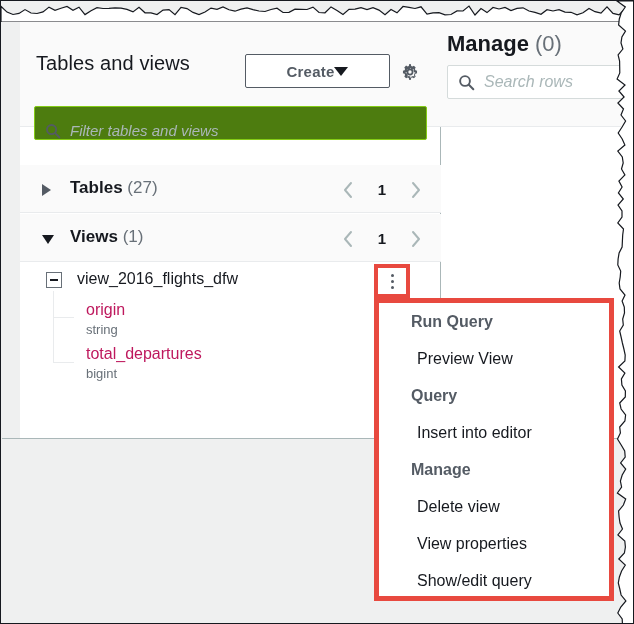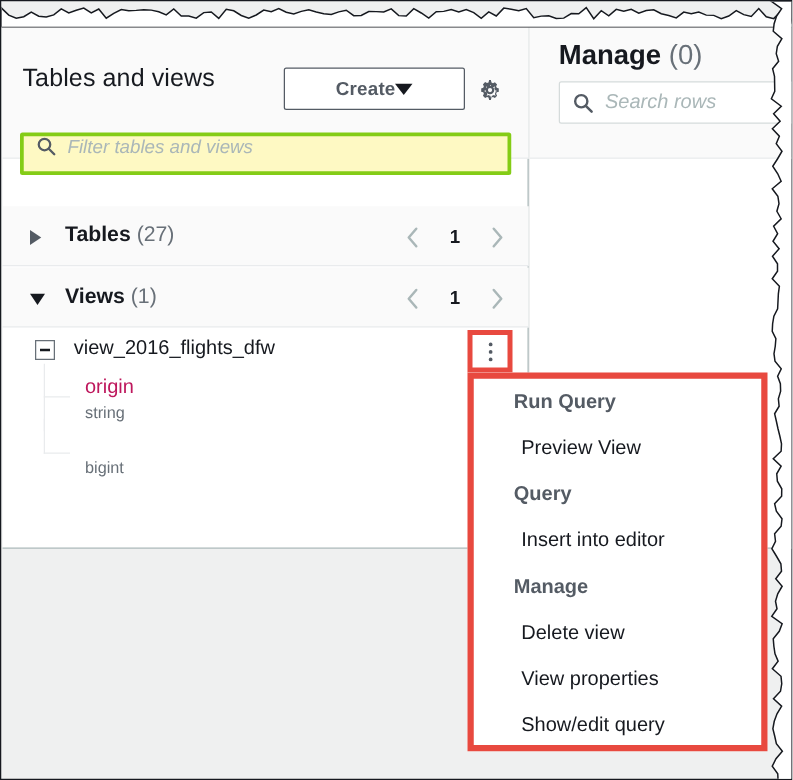--- a/index.html
+++ b/index.html
@@ -18,21 +18,21 @@
     overflow: hidden;
   }
 
   
   .torn { position: absolute; z-index: 60; pointer-events: none; }
   .torn-top { top: -1px; left: 0; width: 634px; height: 22px; }
   .torn-right { top: 0; right: -1px; width: 22px; height: 624px; }
 
   
   #left-panel {
-    position: absolute; left: 1px; top: 18px;
+    position: absolute; left: 19px; top: 18px;
     width: 421px; height: 420px;
     background: #ffffff;
     border-right: 1px solid #aab7b8;
     z-index: 5;
   }
 
   #left-header {
     position: absolute; left: 0; top: 0;
     width: 421px; height: 108px;
     background: #fafafa;
@@ -64,24 +64,24 @@
 
   #gear-button {
     position: absolute; left: 378px; top: 41px;
     width: 24px; height: 24px; cursor: pointer;
     display: flex; align-items: center; justify-content: center;
   }
 
   #filter-box {
     position: absolute; left: 14px; top: 87px;
     width: 393px; height: 34px;
-    background: #fef9c3;
-    border: 3px solid #84cc16;
+    background: #4d7c0f;
+    border: 1px solid #84cc16;
     border-radius: 2px;
-    display: flex; align-items: flex-start;
+    display: flex; align-items: flex-end;
   }
   #filter-box .mag { margin-left: 10px; display: flex; }
   #filter-input {
     flex: 1; border: none; outline: none; background: transparent;
     margin-left: 9px; margin-right: 8px;
     font-family: "Liberation Sans", sans-serif;
     font-size: 15px; font-style: italic; color: #16191f;
   }
   #filter-input::placeholder { color: #aab7b8; font-style: italic; opacity: 1; }
 
@@ -326,20 +326,21 @@
       <div class="col-row">
         <span class="tree-vline" style="top:-10px;height:54px;"></span>
         <span class="tree-hline" style="top:16px;"></span>
         <span class="col-name">origin</span>
         <span class="col-type">string</span>
       </div>
 
       <div class="col-row">
         <span class="tree-vline" style="top:-10px;height:28px;"></span>
         <span class="tree-hline" style="top:17px;"></span>
+        <span class="col-name">total_departures</span>
         <span class="col-type">bigint</span>
       </div>
     </div>
   </div>
 
   <div id="kebab-highlight"></div>
   <div id="kebab-button">
     <i></i>
     <i></i>
     <i></i>

